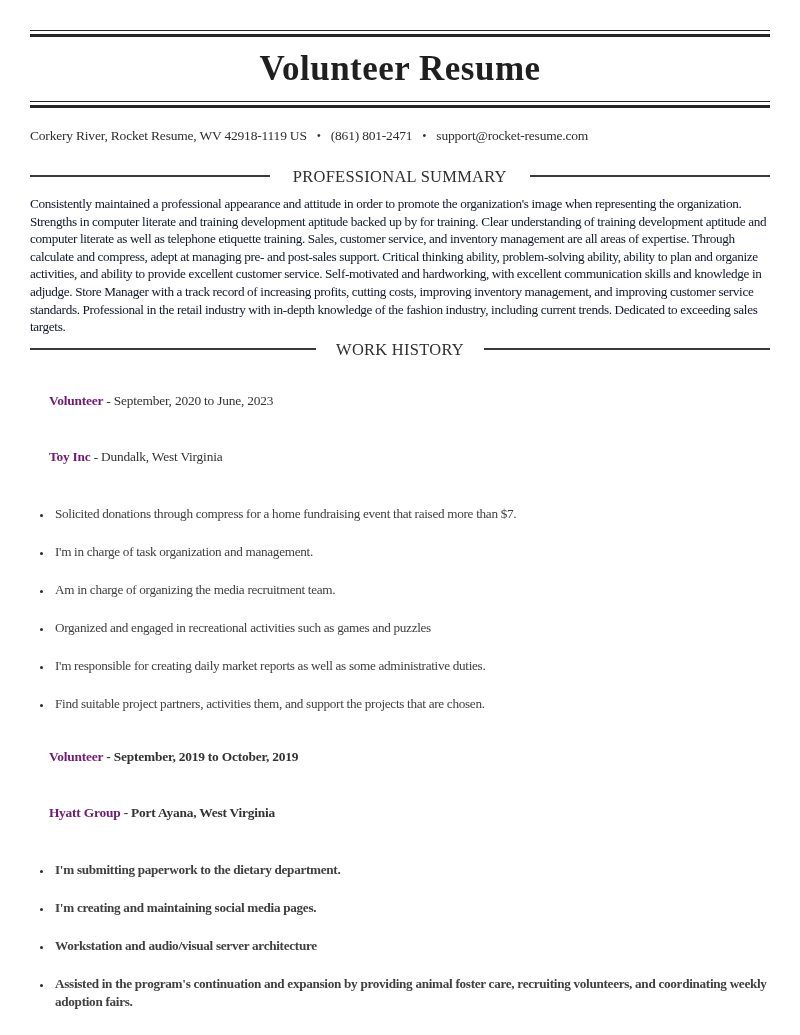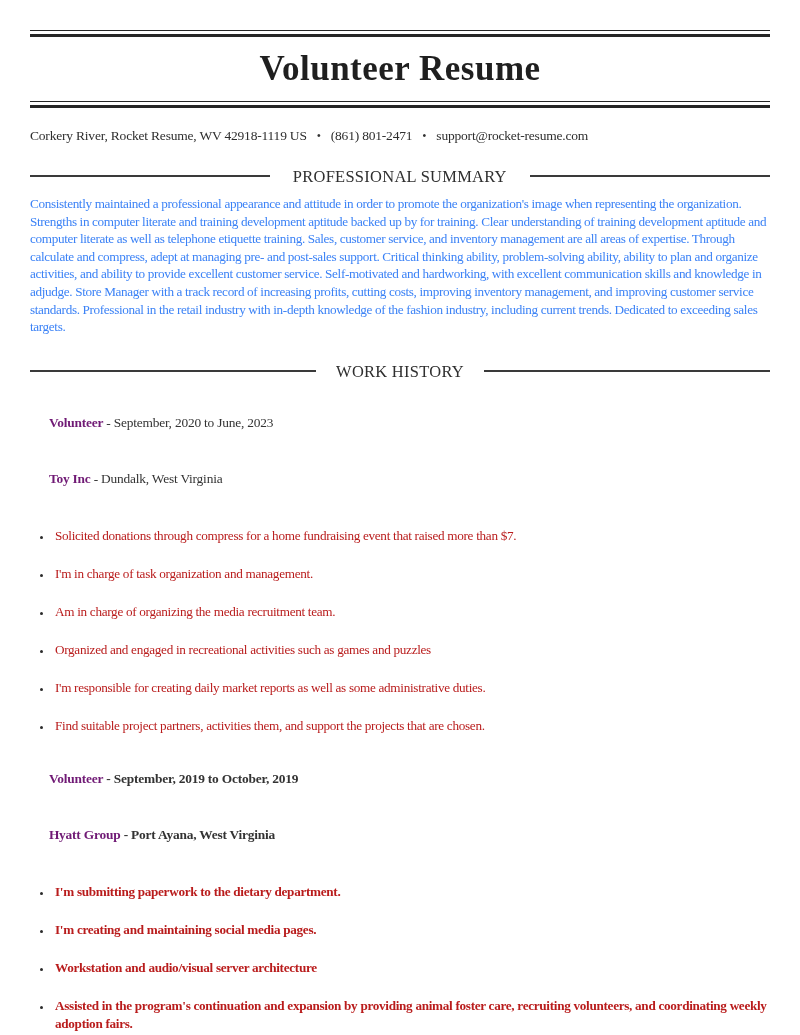--- a/index.html
+++ b/index.html
@@ -38,42 +38,42 @@
   }
   .sec-heading .hline { flex: 1; height: 1.5px; background: #3a3a3a; }
   .sec-heading .sec-title {
     padding: 0 16px; font-size: 17.5px; color: #2f2f2f;
     letter-spacing: 0.3px; line-height: 20px; white-space: nowrap;
     transform: scaleX(0.94); transform-origin: center;
   }
 
   .summary {
     margin-top: 9px; font-size: 13.2px; line-height: 17.6px;
-    letter-spacing: -0.35px; color: #3b82f6;
+    letter-spacing: -0.35px; color: #0f172a;
   }
 
   .entry { margin-top: 15px; }
   .entry-line { font-size: 13.4px; line-height: 18.5px; white-space: pre-wrap; letter-spacing: -0.2px; }
   .entry-line b { color: #701a75; text-align: center; }
 
   ul.bullets {
     margin: 7px 0 0 0; padding-left: 23px; list-style: disc;
   }
   ul.bullets li {
     font-size: 13.2px; line-height: 18px; letter-spacing: -0.3px;
-    padding-left: 2px; color: #b91c1c; margin-top: 20px;
+    padding-left: 2px; color: #404040; margin-top: 20px;
   }
   ul.bullets li::marker { font-size: 11px; color: #2b2b2b; }
 
   .edu-entry { margin-top: 12px; }
   .edu-entry + .edu-entry { margin-top: 16px; }
   .edu-entry .entry-line { line-height: 19px; }
 
   .job2 { margin-top: 17px; font-weight: bold; }
-  .wh-heading { margin-top: 25px; }
+  .wh-heading { margin-top: 3px; }
   .edu-heading { margin-top: 13px; }
 </style>
 </head>
 <body>
 
 <div class="page">
 
   <div class="rule-double rule-top"></div>
   <h1 class="title">Volunteer Resume</h1>
   <div class="rule-double rule-under-title"></div>

